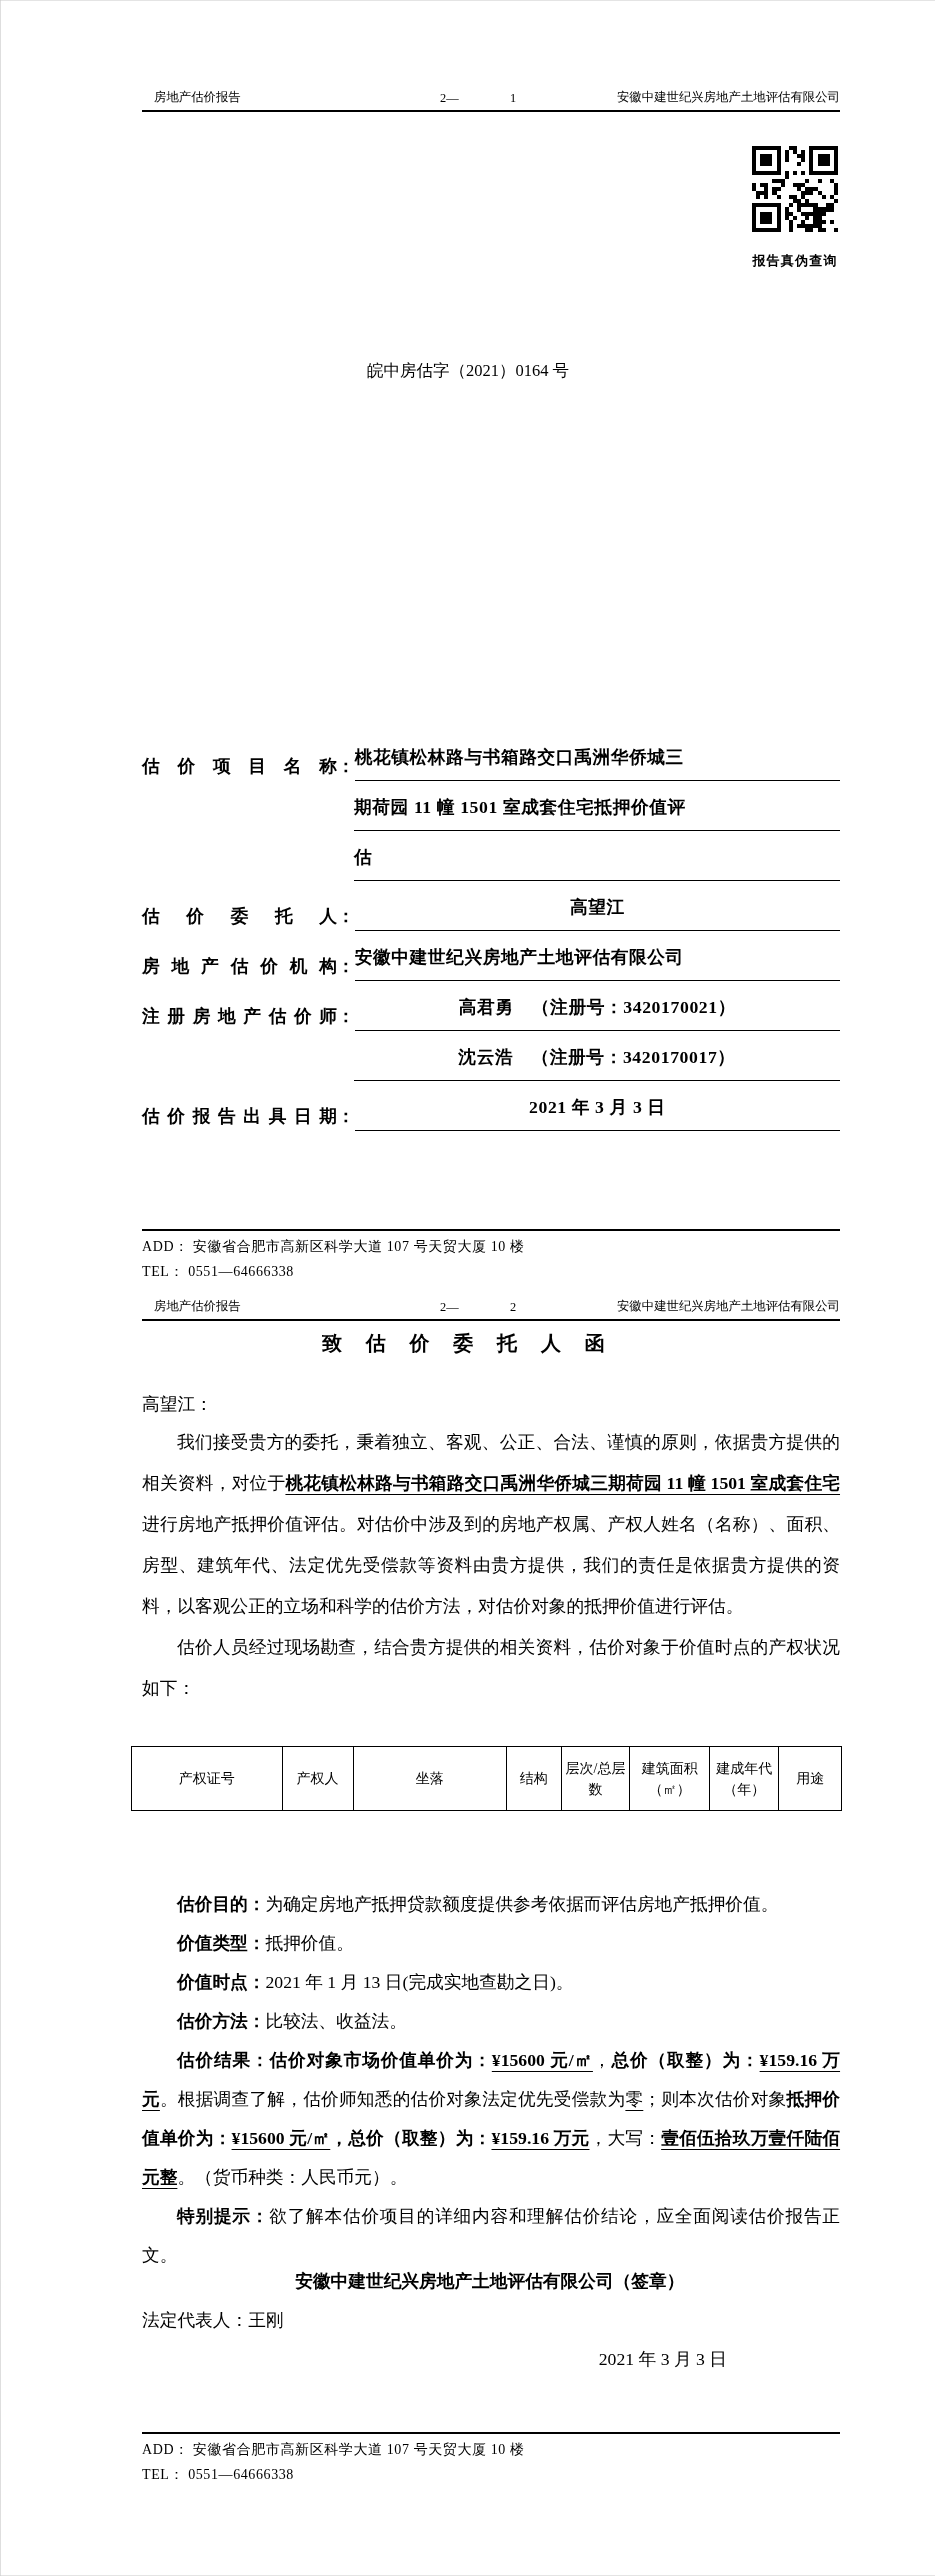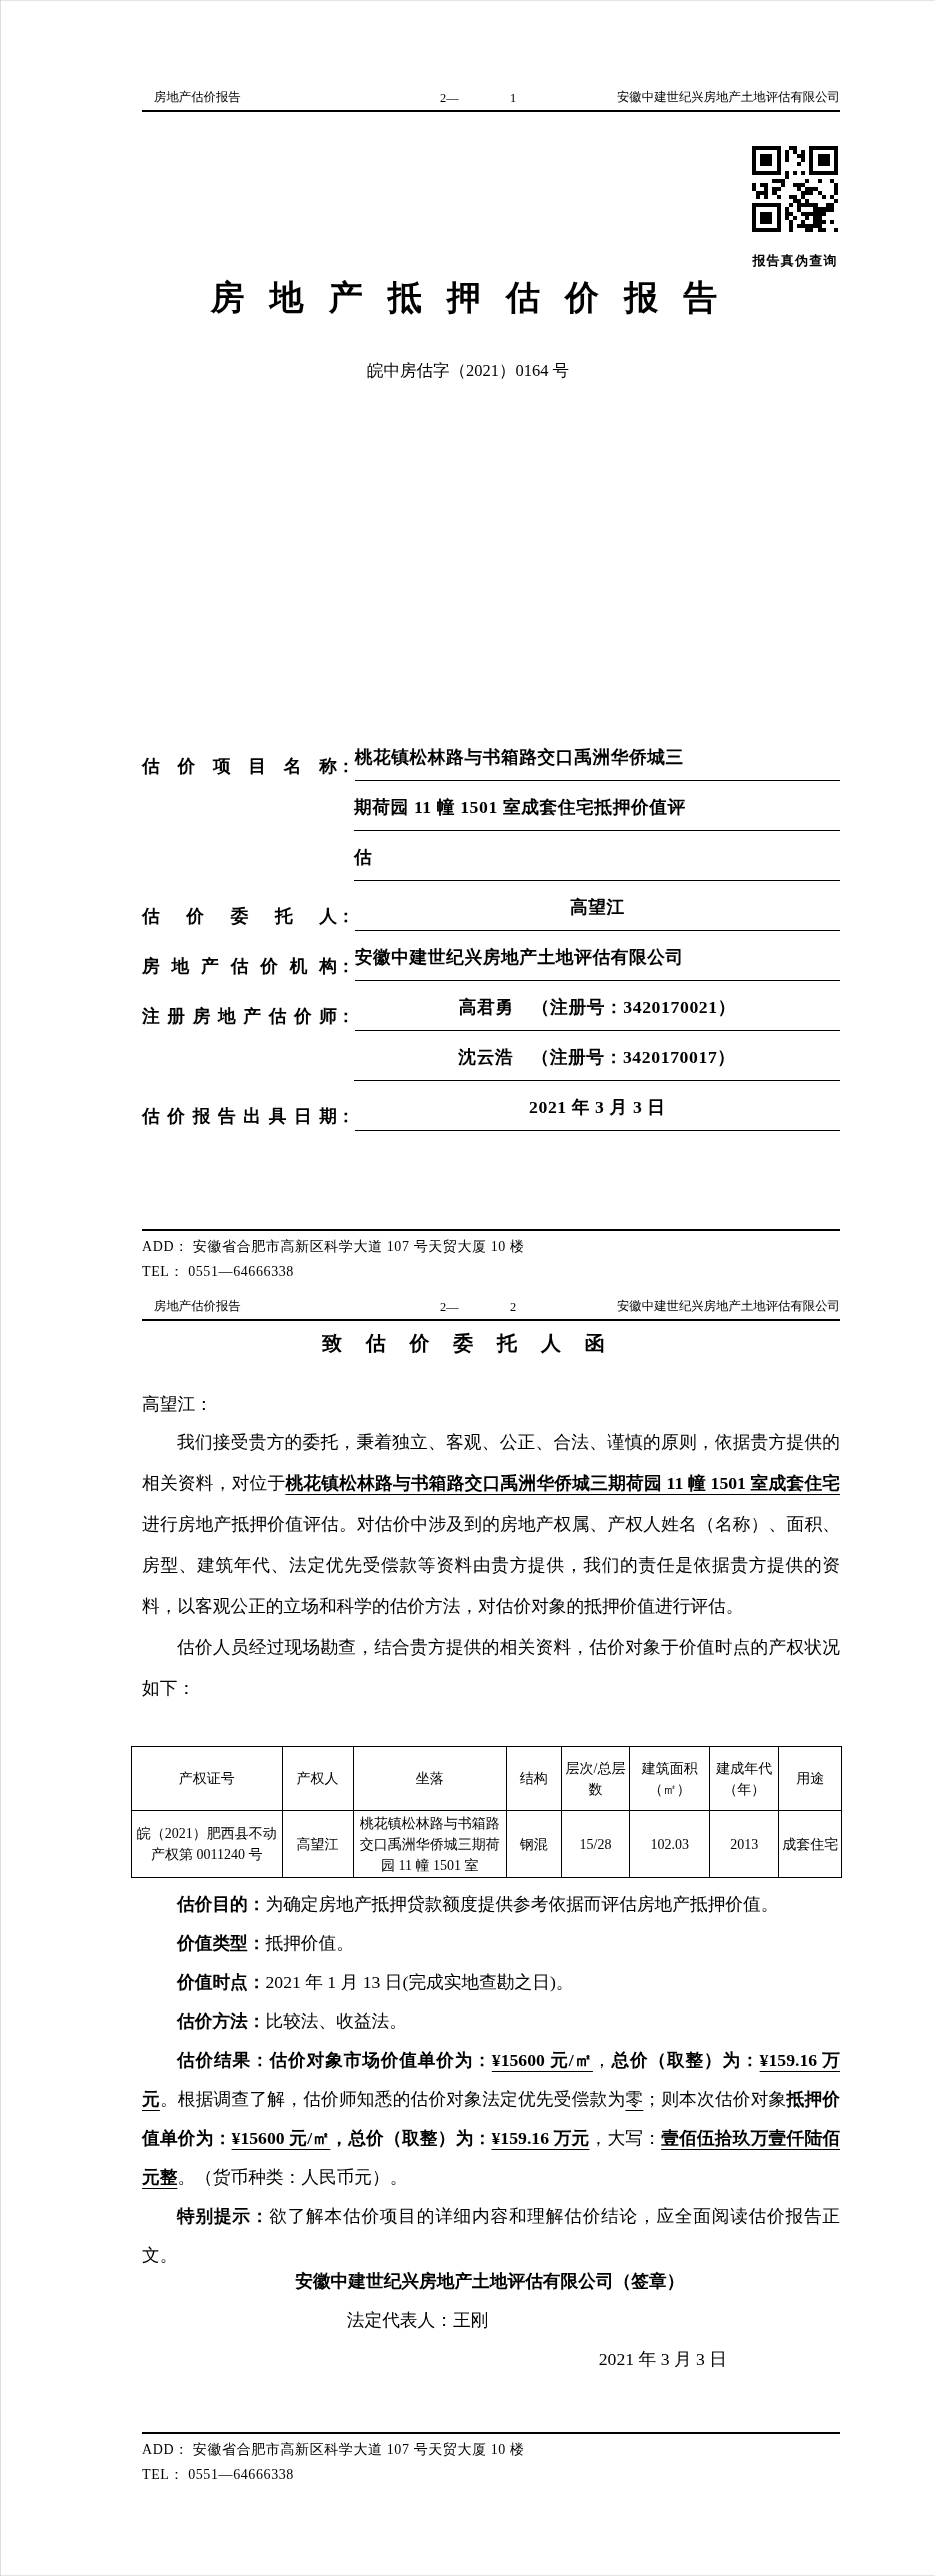--- a/index.html
+++ b/index.html
@@ -54,21 +54,21 @@
   table{width:100%;border-collapse:collapse;table-layout:fixed;}
   th,td{border:1.2px solid #000;font-size:14px;font-weight:normal;text-align:center;
         vertical-align:middle;line-height:21px;padding:1.2px 2.4px;}
   th{height:61px;} td{height:59px;}
 
   #conclusions{top:1885px;left:142px;right:96px;font-size:17.7px;line-height:39px;text-align:justify;}
   #conclusions p{margin:0;text-indent:35px;}
 
   #signature{top:2262px;left:142px;right:96px;font-size:17.7px;line-height:39px;}
   .sig-company{text-align:center;font-weight:bold;padding-right:2.4px;}
-  .sig-rep{text-align:center;padding-right:147px;}
+  .sig-rep{text-align:left;padding-right:147px;}
   .sig-date{text-align:right;padding-right:113px;}
 
   .s-b{font-weight:bold;}
   .s-u{text-decoration:underline;text-underline-offset:4.7px;text-decoration-thickness:1.2px;}
 </style>
 </head>
 <body>
 
 <div class="sheet">
 
@@ -194,21 +194,20 @@
         <rect x="14" y="0" width="7" height="7" fill="#000"></rect>
         <rect x="15" y="1" width="5" height="5" fill="#fff"></rect>
         <rect x="16" y="2" width="3" height="3" fill="#000"></rect>
         <rect x="0" y="14" width="7" height="7" fill="#000"></rect>
         <rect x="1" y="15" width="5" height="5" fill="#fff"></rect>
         <rect x="2" y="16" width="3" height="3" fill="#000"></rect>
       </svg>
     <div class="qr-cap">报告真伪查询</div>
   </div>
 
-  <div class="abs" id="main-title">房 地 产 抵 押 估 价 报 告</div>
   <div class="abs" id="doc-no">皖中房估字（2021）0164 号</div>
 
   <div class="abs" id="fields">
     <div class="frow">
       <span class="flabel">估 价 项 目 名 称</span>
       <span class="fcolon">：</span>
       <span class="fvalue">桃花镇松林路与书箱路交口禹洲华侨城三</span>
     </div>
     <div class="frow">
       <span class="fspacer"></span>
@@ -280,30 +279,20 @@
           <tr>
         <th>产权证号</th>
         <th>产权人</th>
         <th>坐落</th>
         <th>结构</th>
         <th>层次/总层数</th>
         <th>建筑面积（㎡）</th>
         <th>建成年代（年）</th>
         <th>用途</th>
       </tr>
-      <tr>
-        <td>皖（2021）肥西县不动产权第 0011240 号</td>
-        <td>高望江</td>
-        <td>桃花镇松林路与书箱路交口禹洲华侨城三期荷园 11 幢 1501 室</td>
-        <td>钢混</td>
-        <td>15/28</td>
-        <td>102.03</td>
-        <td>2013</td>
-        <td>成套住宅</td>
-      </tr>
     </tbody>
       </table>
   </div>
 
   <div class="abs" id="conclusions">
     <p><span class="s-b">估价目的：</span><span>为确定房地产抵押贷款额度提供参考依据而评估房地产抵押价值。</span></p>
     <p><span class="s-b">价值类型：</span><span>抵押价值。</span></p>
     <p><span class="s-b">价值时点：</span><span>2021 年 1 月 13 日(完成实地查勘之日)。</span></p>
     <p><span class="s-b">估价方法：</span><span>比较法、收益法。</span></p>
     <p><span class="s-b">估价结果：</span><span class="s-b">估价对象市场价值单价为：</span><span class="s-b s-u">¥15600 元/㎡</span><span>，</span><span class="s-b">总价（取整）为：</span><span class="s-b s-u">¥159.16 万元</span><span>。根据调查了解，估价师知悉的估价对象法定优先受偿款为</span><span class="s-u">零</span><span>；则本次估价对象</span><span class="s-b">抵押价值单价为：</span><span class="s-b s-u">¥15600 元/㎡</span><span class="s-b">，总价（取整）为：</span><span class="s-b s-u">¥159.16 万元</span><span>，大写：</span><span class="s-b s-u">壹佰伍拾玖万壹仟陆佰元整</span><span>。（货币种类：人民币元）。</span></p>

